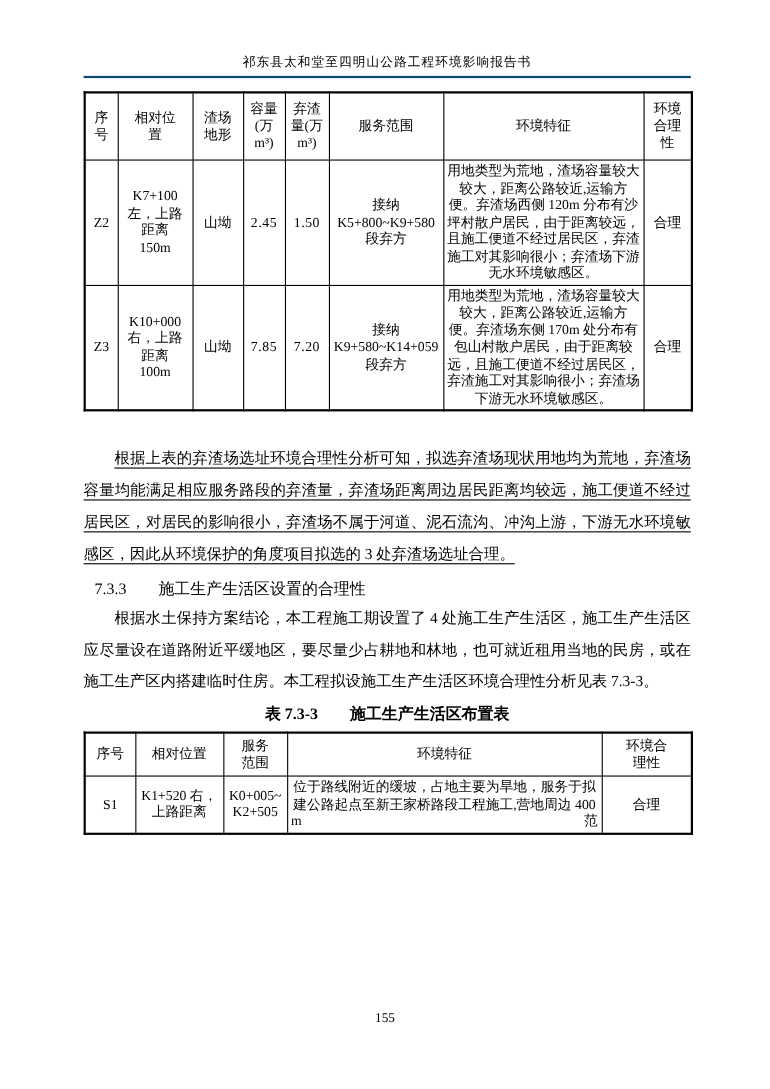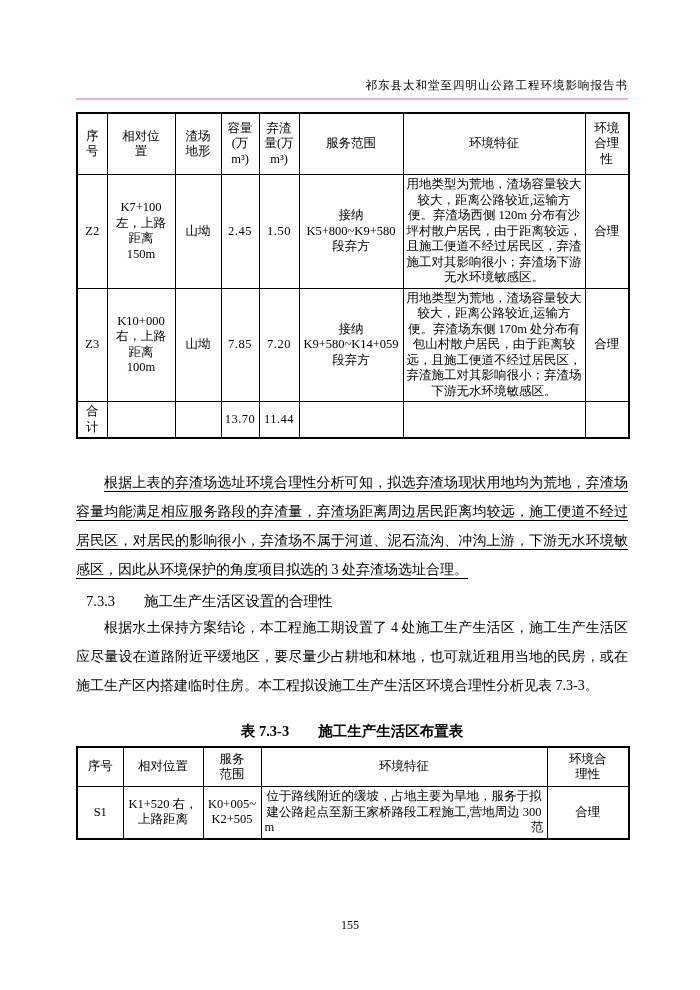--- a/index.html
+++ b/index.html
@@ -7,26 +7,26 @@
     position:relative;
     width:700px;height:990px;
     background:#ffffff;
     font-family:"Liberation Serif","DejaVu Serif",serif;
     color:#000;
     overflow:hidden;
     margin:0 auto;
   }
   .content{position:absolute;left:76px;top:0;width:552px;}
   .doc-header{
-    margin-top:78px;
-    text-align:right;
+    margin-top:49px;
+    text-align:center;
     font-size:11.5px;
     letter-spacing:1px;
     padding-bottom:5px;
-    border-bottom:2px solid #f9a8d4;
+    border-bottom:2px solid #0c4a6e;
   }
   table.grid{
     width:100%;
     border-collapse:collapse;
     border:2px solid #000;
     table-layout:fixed;
   }
   table.t1{margin-top:12px;}
   table.t2{margin-top:5px;border-radius:18px;}
   .grid th,.grid td{
@@ -65,21 +65,21 @@
     line-height:24px;
     margin:5px 0 0 0;
     padding-left:10px;
     font-weight:normal;
   }
   .tbl-caption{
     font-size:14.5px;
     font-weight:bold;
     text-align:center;
     line-height:20px;
-    margin-top:21px;
+    margin-top:5px;
   }
   .page-footer{
     position:absolute;
     left:0;right:0;top:918px;
     text-align:center;
     font-size:12px;
   }
 </style>
 </head>
 <body>
@@ -145,30 +145,20 @@
 距离
 100m</td>
           <td>山坳</td>
           <td class="num">7.85</td>
           <td class="num">7.20</td>
           <td class="svc">接纳
 K9+580~K14+059 段弃方</td>
           <td class="feat">用地类型为荒地，渣场容量较大较大，距离公路较近,运输方便。弃渣场东侧 170m 处分布有包山村散户居民，由于距离较远，且施工便道不经过居民区，弃渣施工对其影响很小；弃渣场下游无水环境敏感区。</td>
           <td>合理</td>
         </tr>
-        <tr>
-          <td>合计</td>
-          <td></td>
-          <td></td>
-          <td class="num">13.70</td>
-          <td class="num">11.44</td>
-          <td></td>
-          <td></td>
-          <td></td>
-        </tr>
       </tbody>
     </table>
 
     <p class="body-text p1 ul">根据上表的弃渣场选址环境合理性分析可知，拟选弃渣场现状用地均为荒地，弃渣场容量均能满足相应服务路段的弃渣量，弃渣场距离周边居民距离均较远，施工便道不经过居民区，对居民的影响很小，弃渣场不属于河道、泥石流沟、冲沟上游，下游无水环境敏感区，因此从环境保护的角度项目拟选的 3 处弃渣场选址合理。</p>
 
     <h3 class="sec-heading">7.3.3　　施工生产生活区设置的合理性</h3>
     <p class="body-text">根据水土保持方案结论，本工程施工期设置了 4 处施工生产生活区，施工生产生活区应尽量设在道路附近平缓地区，要尽量少占耕地和林地，也可就近租用当地的民房，或在施工生产区内搭建临时住房。本工程拟设施工生产生活区环境合理性分析见表 7.3-3。</p>
 
     <div class="tbl-caption">表 7.3-3　　施工生产生活区布置表</div>
 
@@ -191,21 +181,21 @@
 理性</th>
         </tr>
       </thead>
       <tbody>
         <tr>
           <td>S1</td>
           <td class="pre">K1+520 右，
 上路距离</td>
           <td class="pre">K0+005~
 K2+505</td>
-          <td class="feat fill-last">位于路线附近的缓坡，占地主要为旱地，服务于拟建公路起点至新王家桥路段工程施工,营地周边 300m 范</td>
+          <td class="feat fill-last">位于路线附近的缓坡，占地主要为旱地，服务于拟建公路起点至新王家桥路段工程施工,营地周边 400m 范</td>
           <td>合理</td>
         </tr>
       </tbody>
     </table>
 
   </div>
 
   <div class="page-footer">155</div>
 </div>
 

